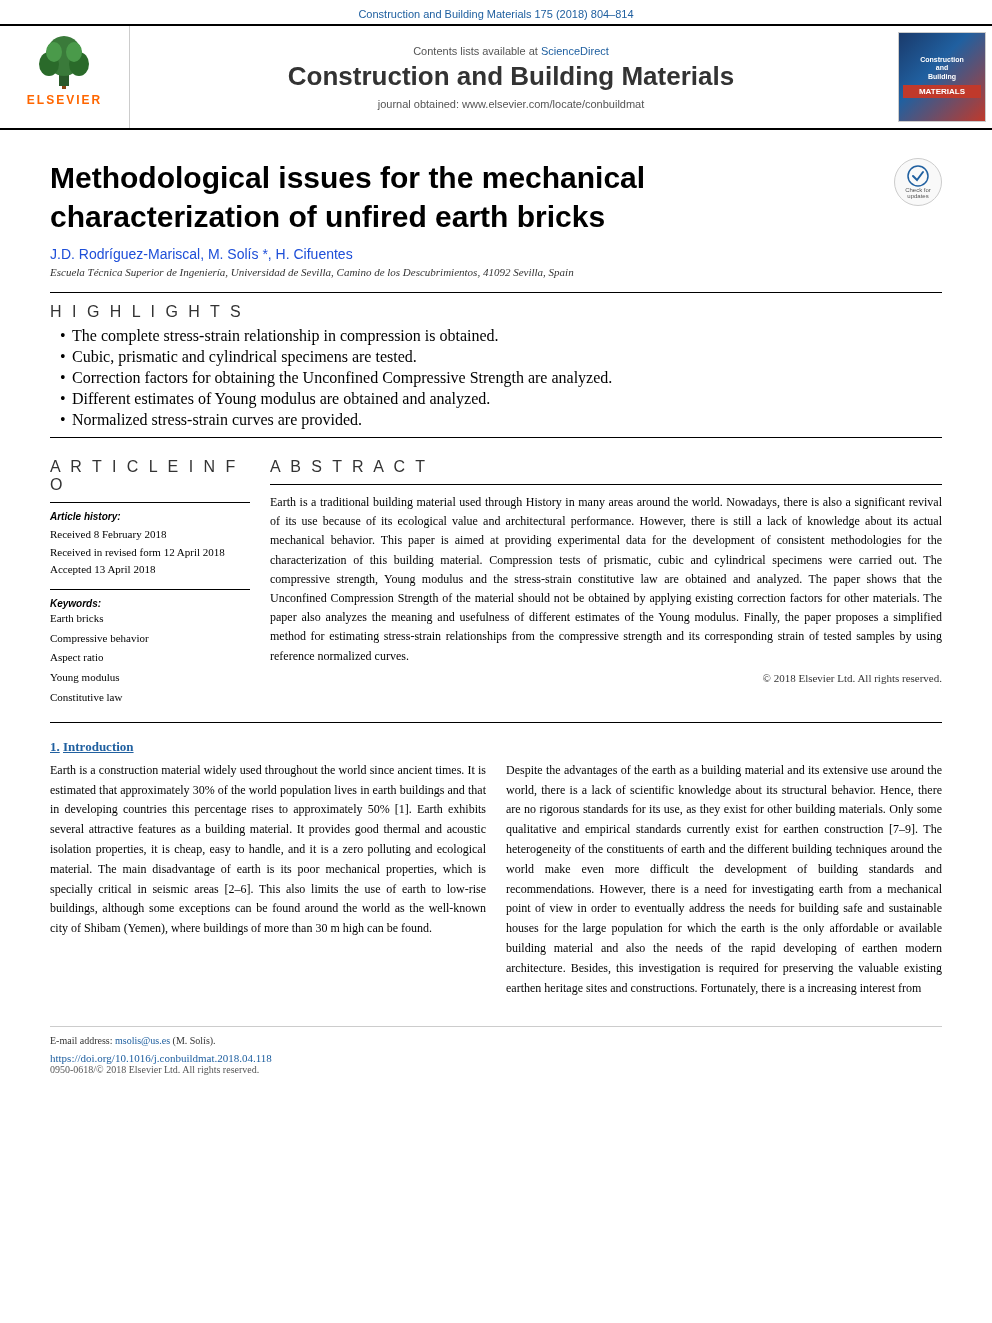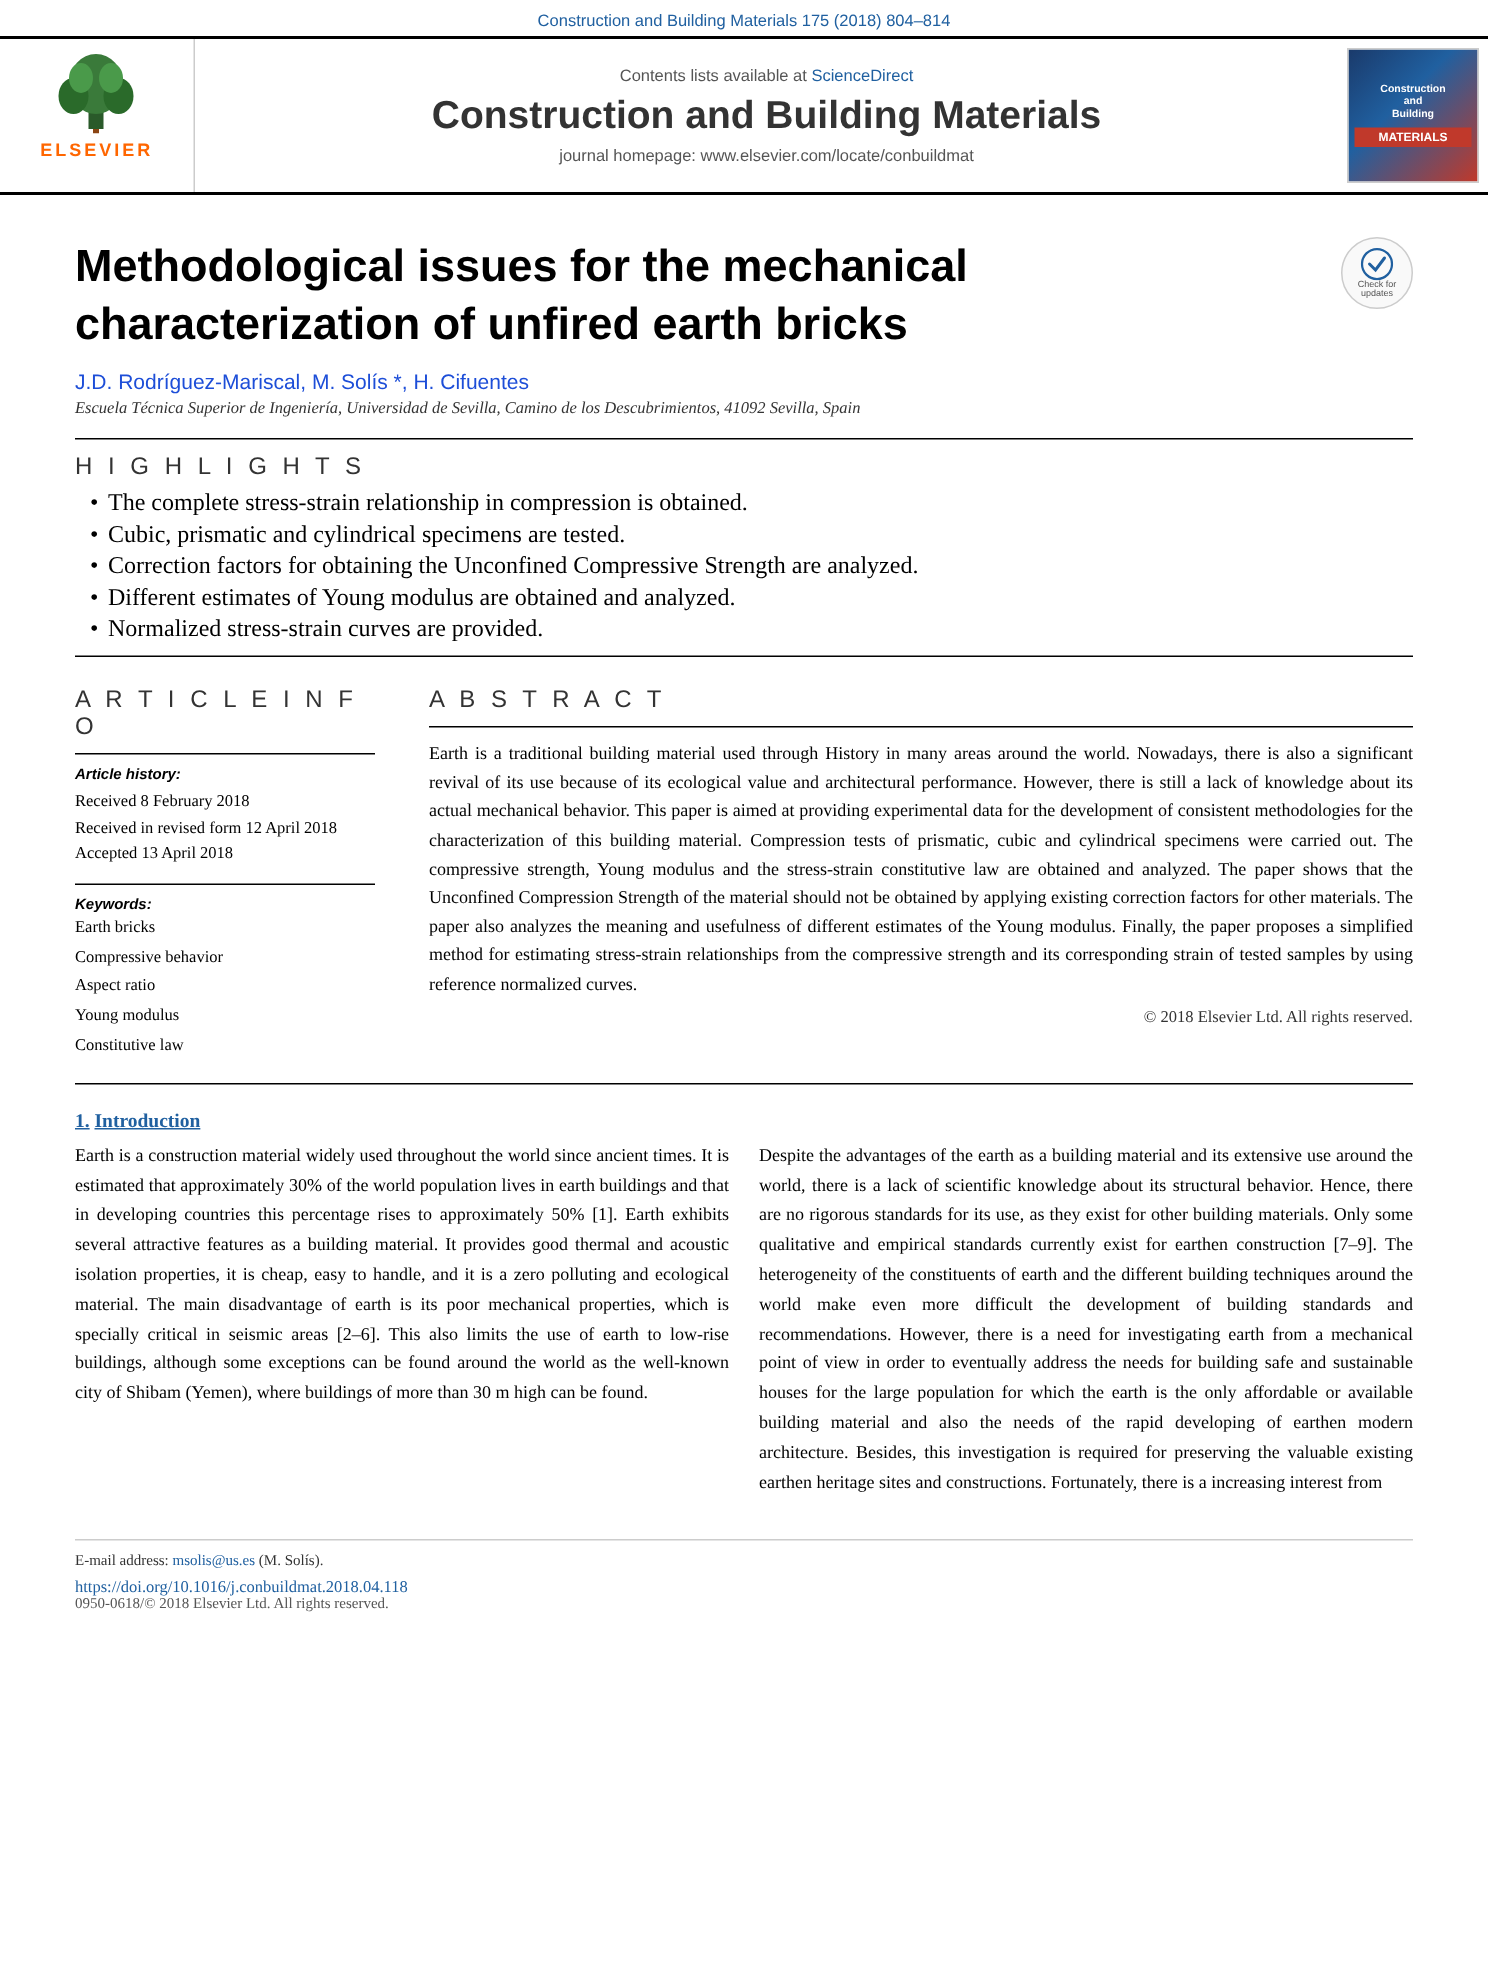--- a/index.html
+++ b/index.html
@@ -208,21 +208,21 @@
       position: relative;
     }
     .highlights-list li::before {
       content: '•';
       position: absolute;
       left: 0;
     }
     
     .two-col {
       display: flex;
-      gap: 36px;
+      gap: 20px;
       margin-top: 10px;
     }
     .col-left {
       width: 200px;
       flex-shrink: 0;
     }
     .col-right {
       flex: 1;
     }
     
@@ -337,21 +337,21 @@
       </div>
     </div>
 
     <div class="header-center">
       <div class="science-direct-line">
         <span>Contents lists available at</span>
         <a class="science-direct-link">ScienceDirect</a>
       </div>
       <div class="journal-title-main">Construction and Building Materials</div>
       <div class="journal-homepage">
-        <span>journal homepage: www.elsevier.com/locate/conbuildmat</span>
+        <span>journal obtained: www.elsevier.com/locate/conbuildmat</span>
       </div>
     </div>
 
     <div class="header-right">
       <div class="journal-cover">
         <div class="journal-cover-text">
           <span>Construction</span><br>
           <span>and</span><br>
           <span>Building</span>
         </div>

